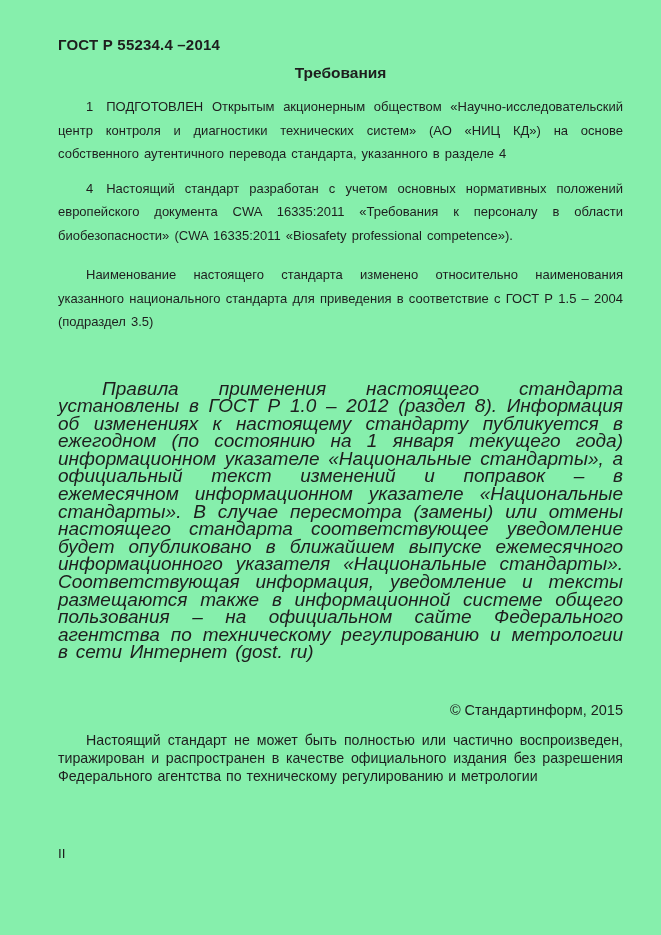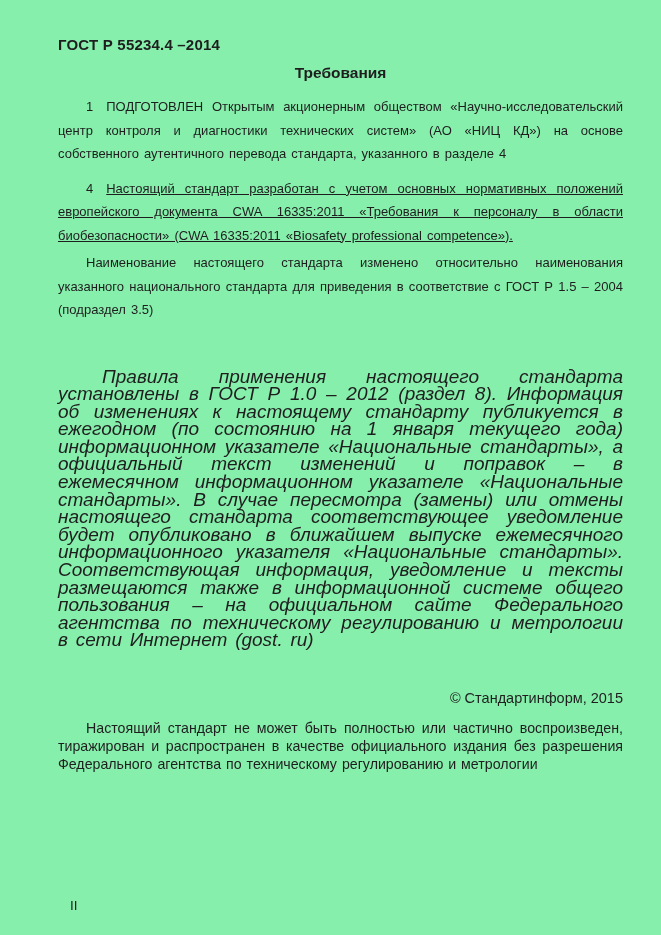--- a/index.html
+++ b/index.html
@@ -32,21 +32,21 @@
     margin: 9px 0 13px 0;
   }
   p.body-par {
     margin: 0 0 11px 0;
     font-size: 13px;
     line-height: 23.5px;
     text-align: justify;
     text-indent: 28px;
     word-spacing: 1.5px;
   }
-  p.body-par.no-gap { margin-bottom: 4px; text-decoration: underline; }
+  p.body-par.no-gap { margin-bottom: 16px; }
   .par-num {
     display: inline-block;
     padding-right: 13px;
     text-indent: 0;
   }
   .note-italic {
     margin: 46px 0 0 0;
     min-height: 193px;
     font-size: 19px;
     font-style: italic;
@@ -66,24 +66,23 @@
     min-height: 55px;
     font-size: 14.2px;
     line-height: 18.2px;
     text-align: justify;
     text-indent: 28px;
     word-spacing: 1px;
   }
   .page-number {
     position: absolute;
     left: 58px;
-    top: 898px;
+    top: 846px;
     font-size: 13.5px;
     line-height: 16px;
-    margin-left: 12px;
   }
 </style>
 </head>
 <body>
 
 <div class="page">
 
   <div class="doc-code">ГОСТ Р 55234.4 –2014</div>
 
   <div class="doc-title">Требования</div>

